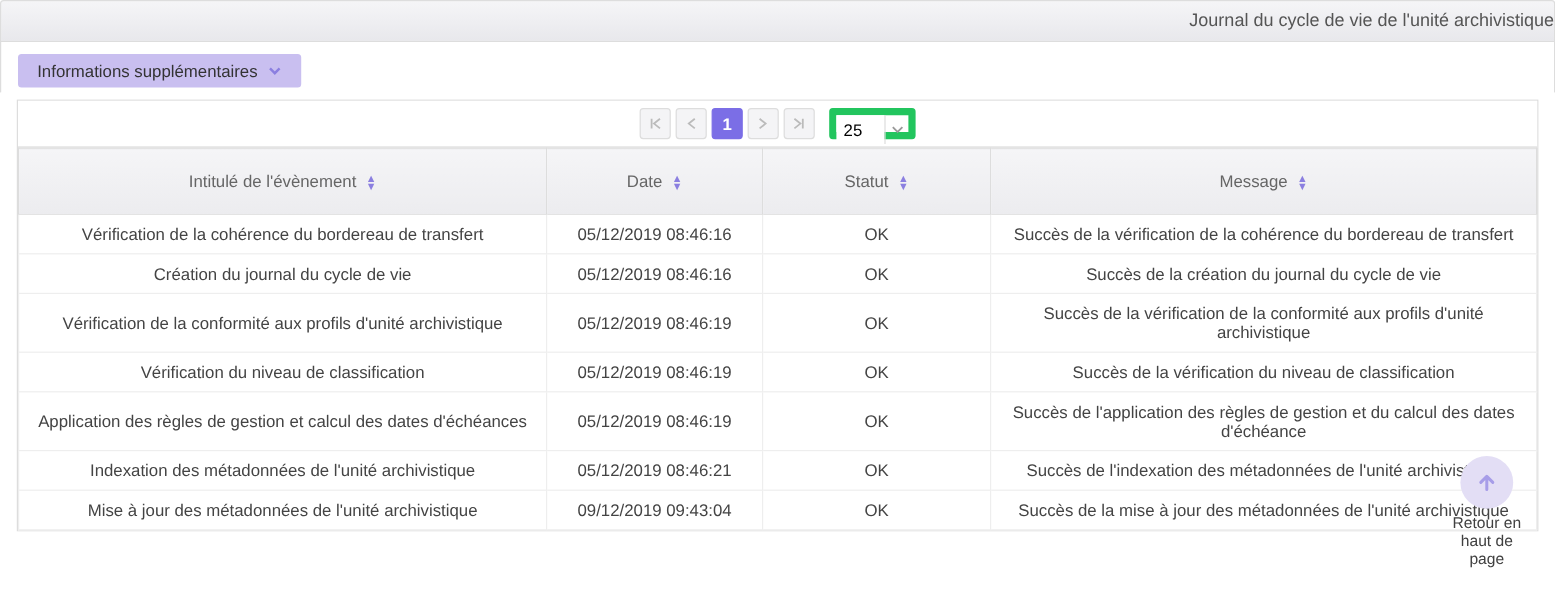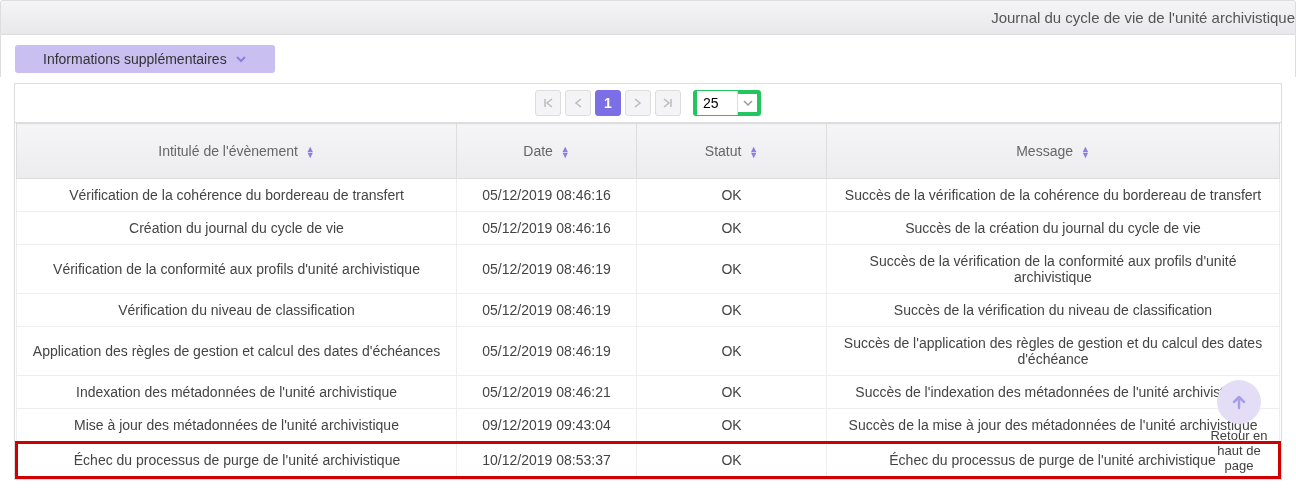--- a/index.html
+++ b/index.html
@@ -23,21 +23,21 @@
   .toolbar {
     padding: 10px 14px 4px 14px;
     border-left: 1px solid #ddd;
     border-right: 1px solid #ddd;
   }
   .chip {
     display: inline-flex;
     align-items: center;
     background: #c9bff0;
     color: #333;
-    padding: 6px 28px;
+    padding: 6px 16px;
     border-radius: 3px;
     cursor: pointer;
     font-size: 14px;
   }
   .chip .chev {
     margin-left: 8px;
     display: inline-flex;
   }
   .table-wrap {
     margin: 6px 14px 0 14px;
@@ -65,22 +65,21 @@
     cursor: pointer;
   }
   .pg-btn.active {
     background: #7b6ee6;
     border-color: #7b6ee6;
     color: #fff;
     font-weight: 600;
   }
   .pg-size {
     display: inline-flex;
-    align-items: center;
-    border: 4px solid #22c55e;
+    border: 6px solid #22c55e;
     border-radius: 3px;
     height: 26px;
     margin-left: 8px;
   }
   .pg-size input {
     border: none;
     width: 40px;
     padding: 0 6px;
     font-size: 14px;
     height: 24px;
@@ -290,26 +289,20 @@
           <td>05/12/2019 08:46:21</td>
           <td>OK</td>
           <td>Succès de l'indexation des métadonnées de l'unité archivistique</td>
         </tr>
         <tr>
           <td>Mise à jour des métadonnées de l'unité archivistique</td>
           <td>09/12/2019 09:43:04</td>
           <td>OK</td>
           <td>Succès de la mise à jour des métadonnées de l'unité archivistique</td>
         </tr>
-        <tr class="highlight">
-          <td>Échec du processus de purge de l'unité archivistique</td>
-          <td>10/12/2019 08:53:37</td>
-          <td>OK</td>
-          <td>Échec du processus de purge de l'unité archivistique</td>
-        </tr>
       </tbody>
   </table>
 </div>
 
 <div class="back-to-top">
   <div class="circle">
     <svg width="22" height="22" viewBox="0 0 22 22">
         <path d="M11 17V6M6 11l5-5 5 5" fill="none" stroke="currentColor" stroke-width="2.5" stroke-linecap="round" stroke-linejoin="round"></path>
       </svg>
   </div>

